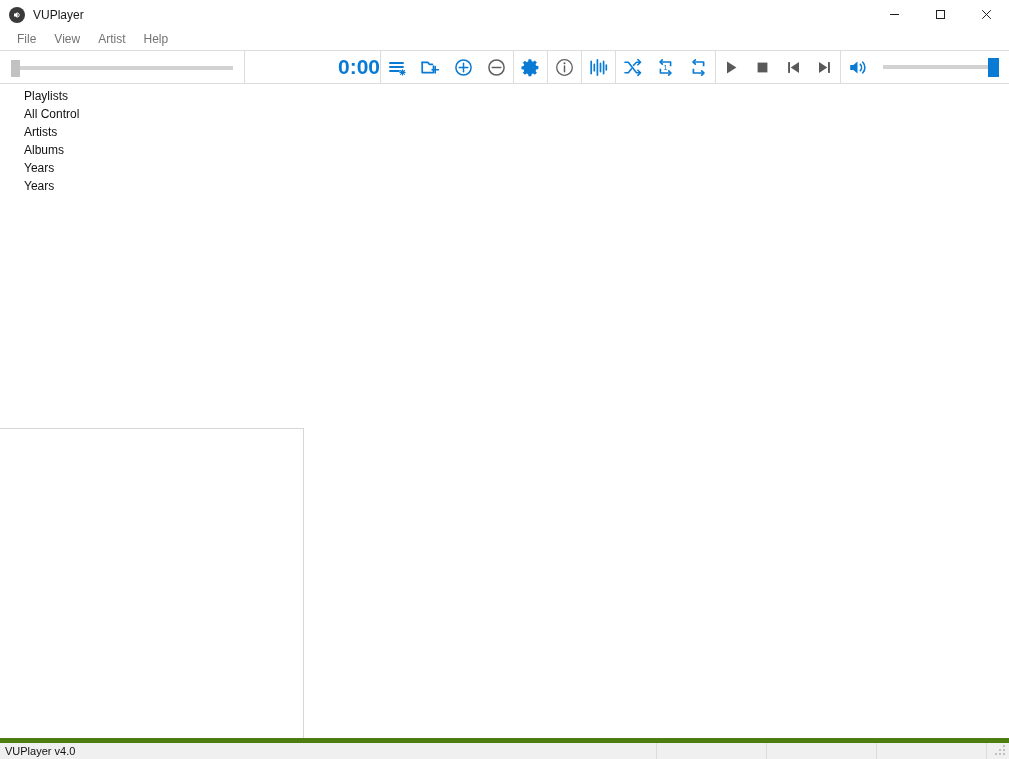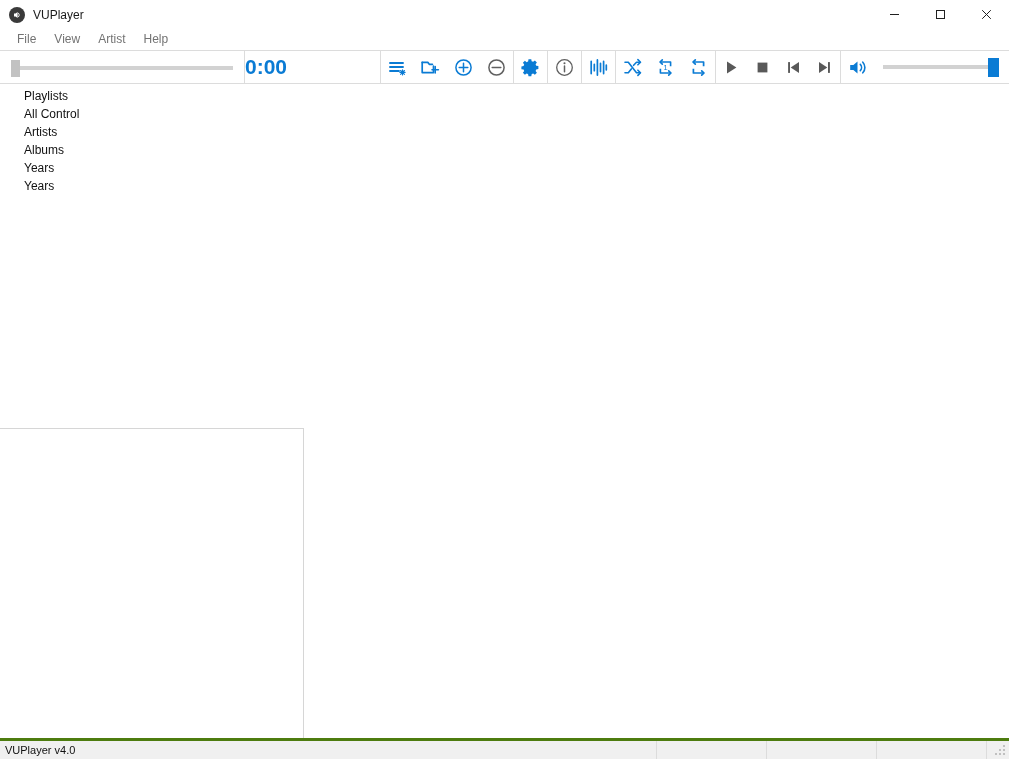--- a/index.html
+++ b/index.html
@@ -121,21 +121,21 @@
     top: 3px;
     width: 9px; height: 17px;
     background: #c2c2c2;
     cursor: pointer;
   }
 
   
   .time-group {
     width: 136px;
     flex: 0 0 136px;
-    justify-content: flex-start;
+    justify-content: flex-end;
   }
   .time-text {
     font-size: 21px;
     font-weight: bold;
     color: #0a7bd4;
     letter-spacing: 0px;
     line-height: 22px;
   }
 
   
@@ -271,21 +271,21 @@
     min-height: 0;
   }
 
   
   .statusbar {
     height: 21px;
     flex: 0 0 21px;
     display: flex;
     align-items: stretch;
     background: #f0f0f0;
-    border-top: 3px solid #4d7c0f;
+    border-top: 5px solid #4d7c0f;
     font-size: 11px;
     color: #111111;
   }
   .sb-seg {
     display: flex;
     align-items: center;
     border-right: 1px solid #dcdcdc;
     padding: 0 5px;
     white-space: nowrap;
     overflow: hidden;

